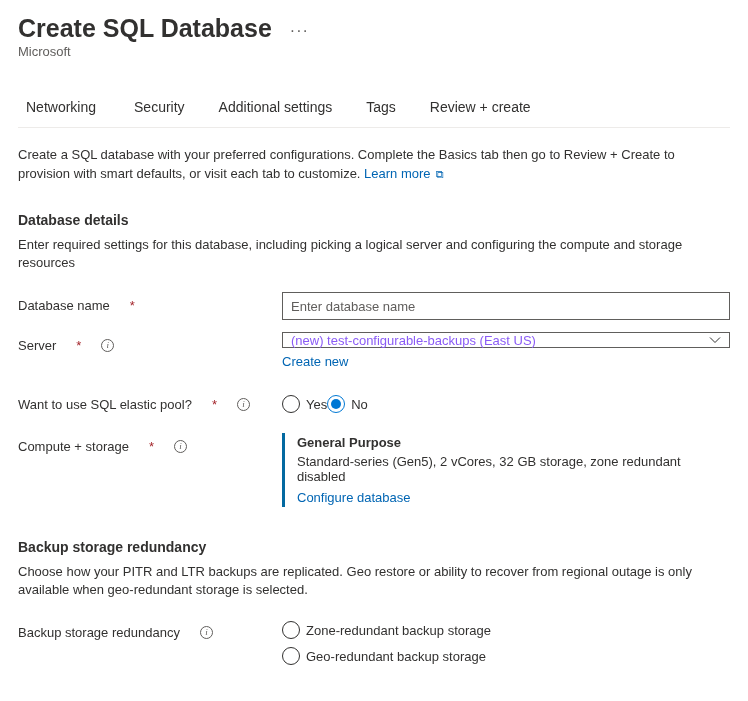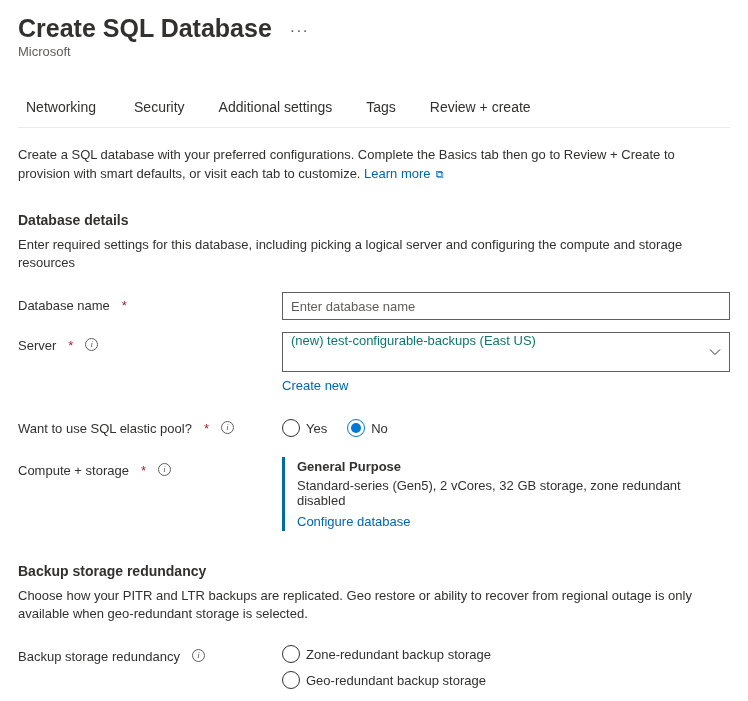--- a/index.html
+++ b/index.html
@@ -98,21 +98,22 @@
       display: flex;
       align-items: flex-start;
       margin-bottom: 12px;
     }
     .form-label {
       width: 264px;
       flex-shrink: 0;
       font-size: 13px;
       padding-top: 6px;
       display: flex;
-      gap: 12px;
+      align-items: center;
+      gap: 20px;
     }
     .req {
       color: #a4262c;
     }
     .info-icon {
       width: 13px;
       height: 13px;
       border: 1px solid #605e5c;
       border-radius: 50%;
       display: inline-flex;
@@ -136,25 +137,25 @@
       padding: 0 8px;
       font-size: 13px;
       color: #323130;
       font-family: inherit;
     }
     .text-input::placeholder {
       color: #605e5c;
     }
     .select {
       width: 100%;
-      height: 40px;
+      height: 16px;
       border: 1px solid #605e5c;
       padding: 0 28px 0 8px;
       font-size: 13px;
-      color: #0f766e;
+      color: #8b5cf6;
       display: flex;
       position: relative;
       cursor: pointer;
       background: #fff;
     }
     .chevron {
       position: absolute;
       right: 8px;
       top: 50%;
       transform: translateY(-50%);
@@ -164,21 +165,20 @@
     .chevron svg {
       width: 12px;
       height: 12px;
     }
     .sub-link {
       margin-top: 6px;
     }
     .radio-row {
       display: flex;
       align-items: center;
-      gap: 20px;
       padding-top: 4px;
     }
     .radio-option {
       display: inline-flex;
       align-items: center;
       gap: 6px;
       cursor: pointer;
     }
     .radio {
       width: 18px;

